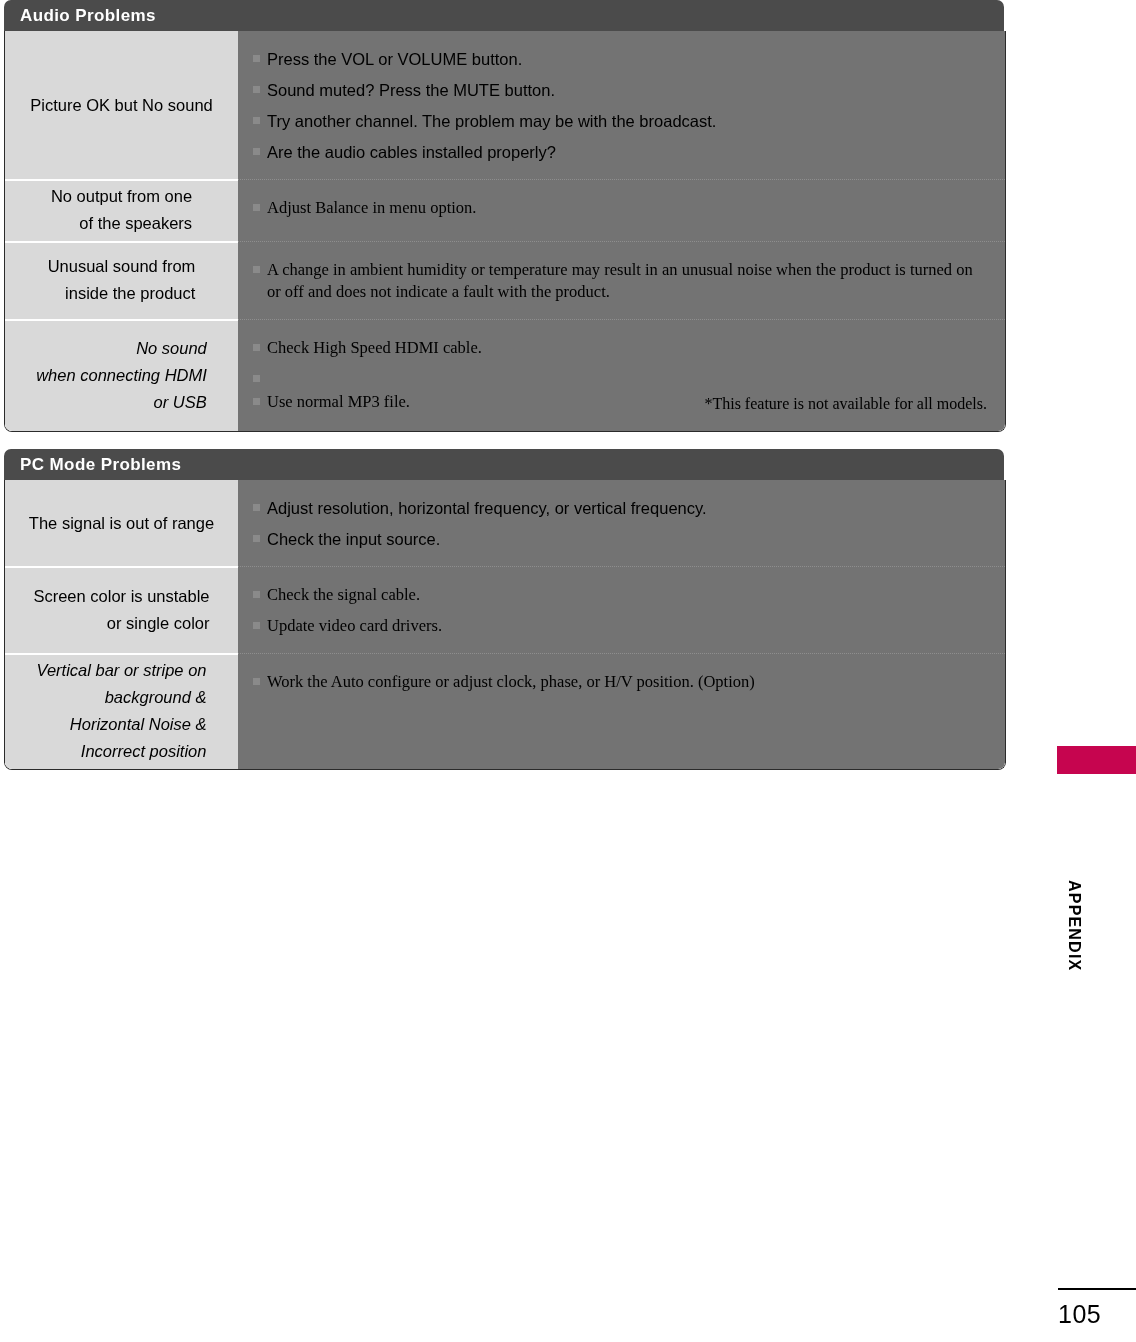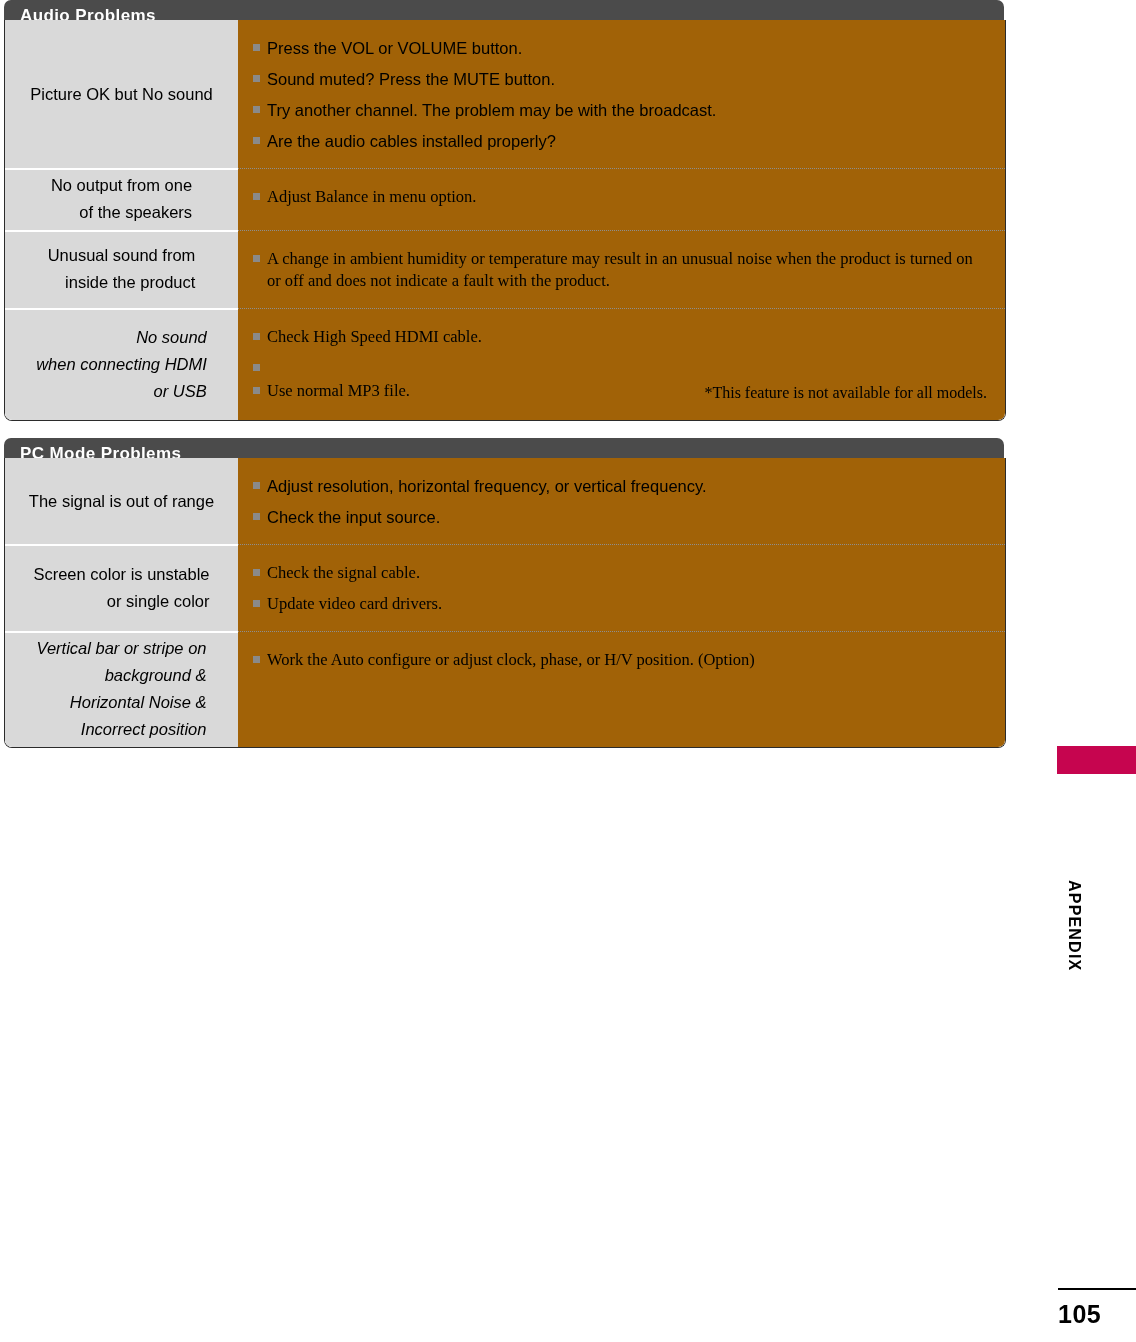--- a/index.html
+++ b/index.html
@@ -29,21 +29,21 @@
   
   .ts-block {
     position: relative;
     width: 1002px;
     margin-bottom: 17px;
   }
 
   .ts-header {
     background: #4b4b4b;
     border-radius: 7px 7px 0 0;
-    height: 20px;
+    height: 31px;
     line-height: 31px;
     padding: 0 0 0 16px;
     color: #ffffff;
     font-weight: bold;
     font-size: 17px;
     letter-spacing: 0.4px;
     width: 1000px;
   }
 
   .ts-table {
@@ -84,21 +84,21 @@
   .ts-row:first-child .ts-symptom { }
   .ts-row:last-child .ts-symptom {
     border-radius: 0 0 0 7px;
     font-style: italic;
   }
 
   .ts-fixes {
     position: relative;
     flex: 1 1 auto;
     padding: 12px 12px 12px 11px;
-    background: #a16207;
+    background: #737373;
   }
   .ts-row + .ts-row .ts-fixes {
     border-top: 1.5px dotted #8e8e8e;
     font-family: Liberation Serif, serif;
   }
 
   .fix-line {
     position: relative;
     display: flex;
     align-items: flex-start;
@@ -155,21 +155,21 @@
     height: 2px;
     background: #000000;
   }
   .page-number {
     position: absolute;
     left: 1058px;
     top: 1300px;
     width: 78px;
     text-align: left;
     font-size: 25px;
-    font-weight: bold;
+    font-weight: normal;
     letter-spacing: 0.5px;
   }
 </style>
 </head>
 <body>
 
 <div class="page-body">
 
 <div class="ts-block">
       <div class="ts-header">Audio Problems</div>

